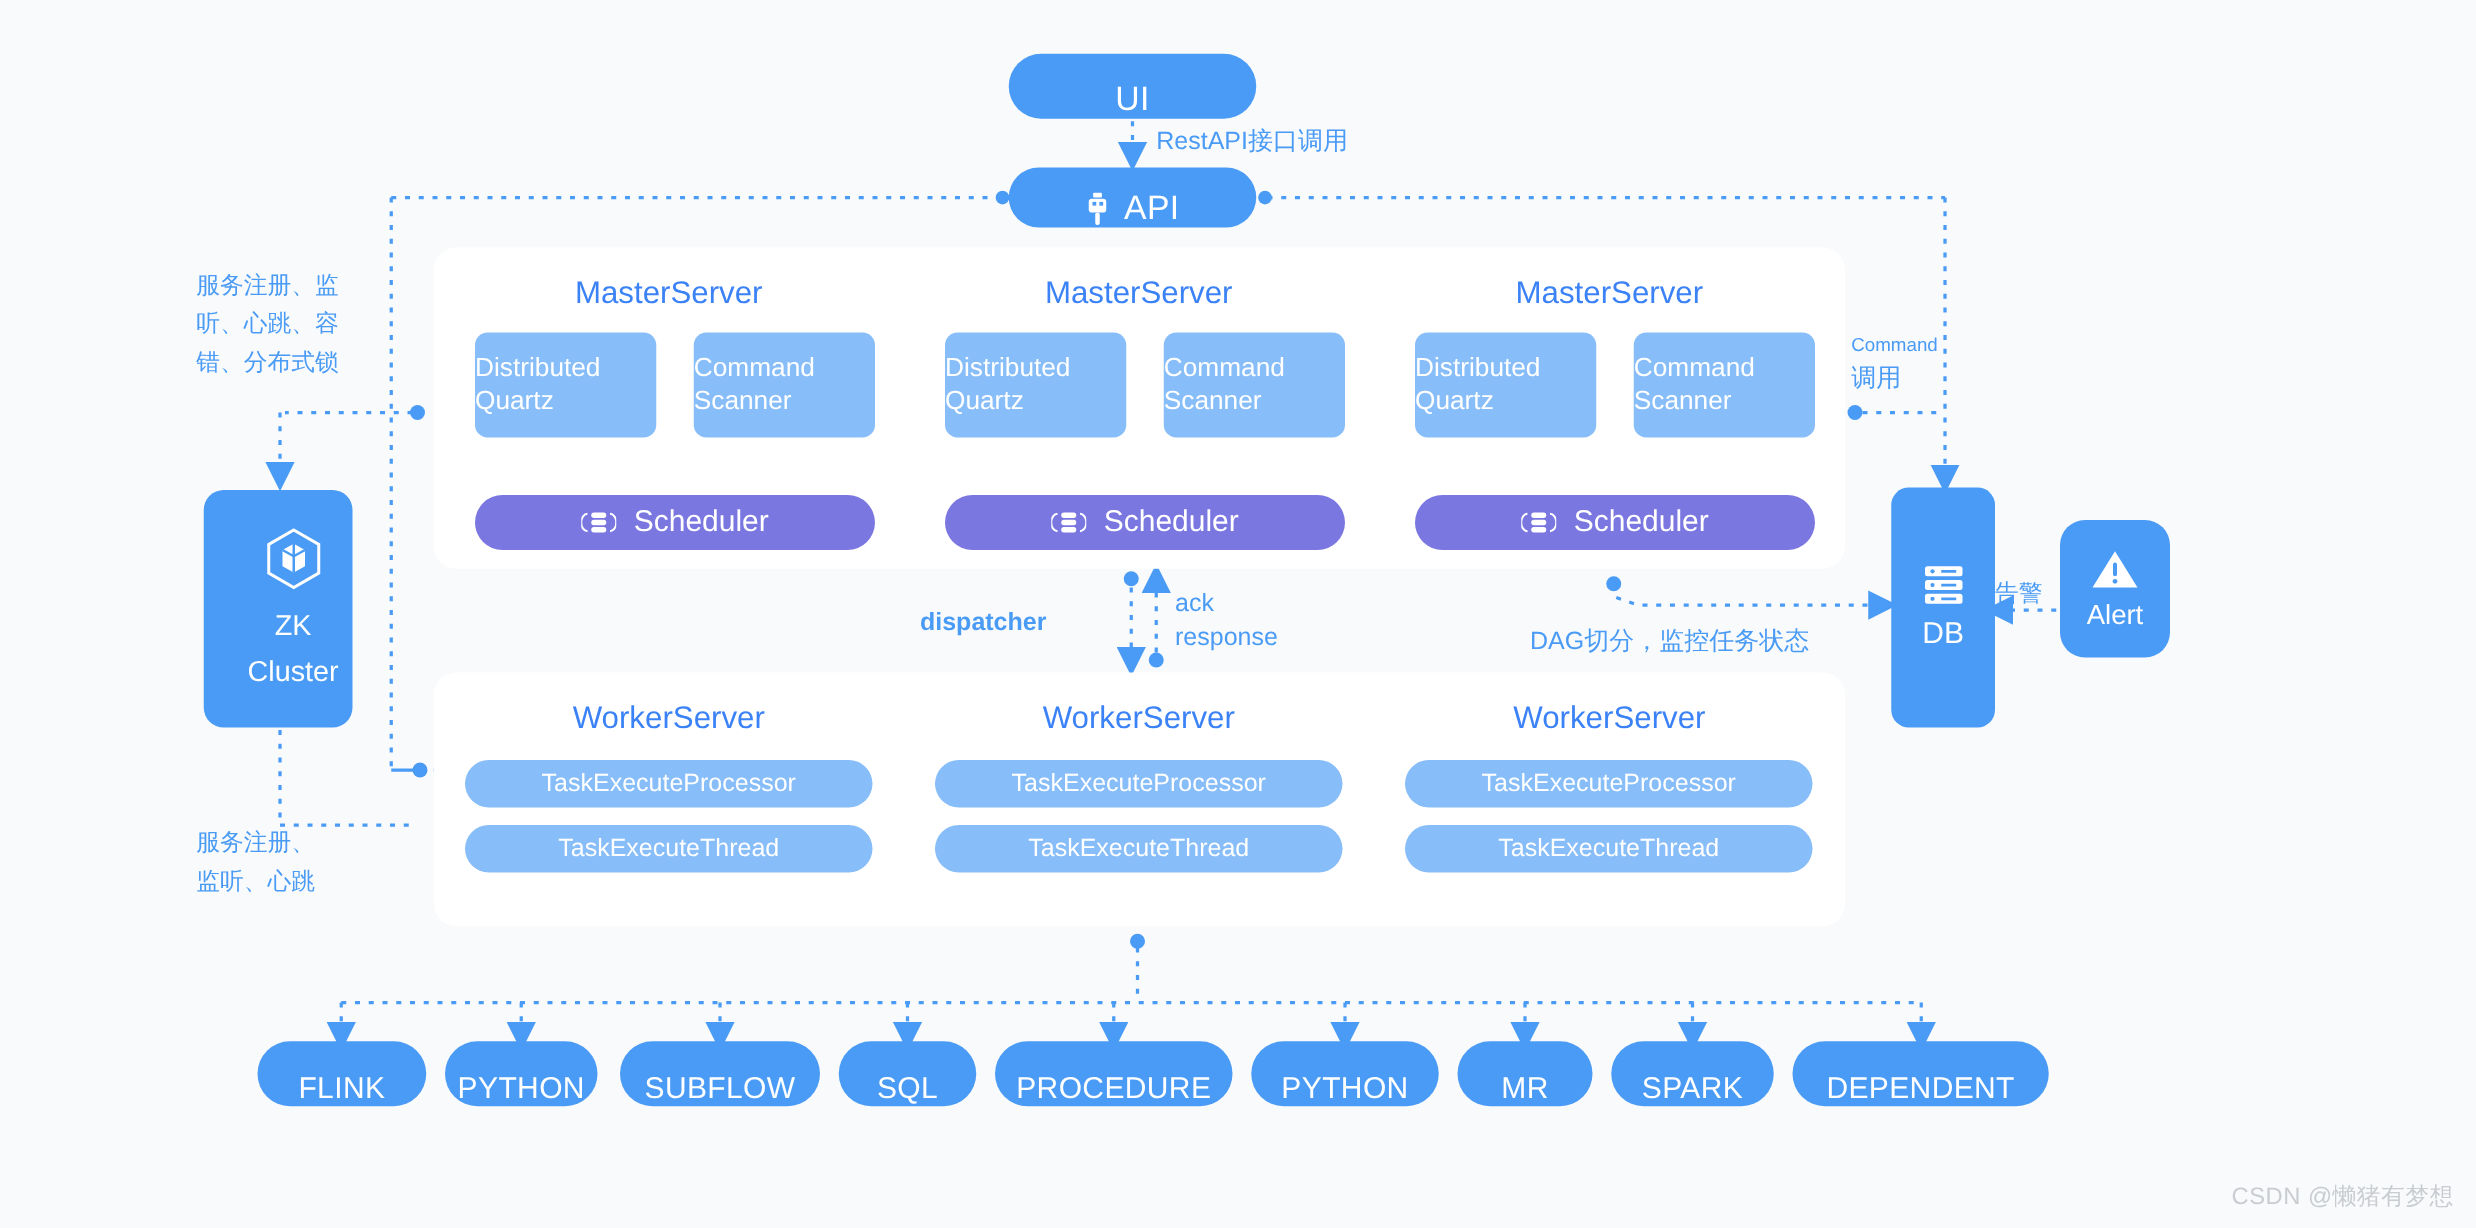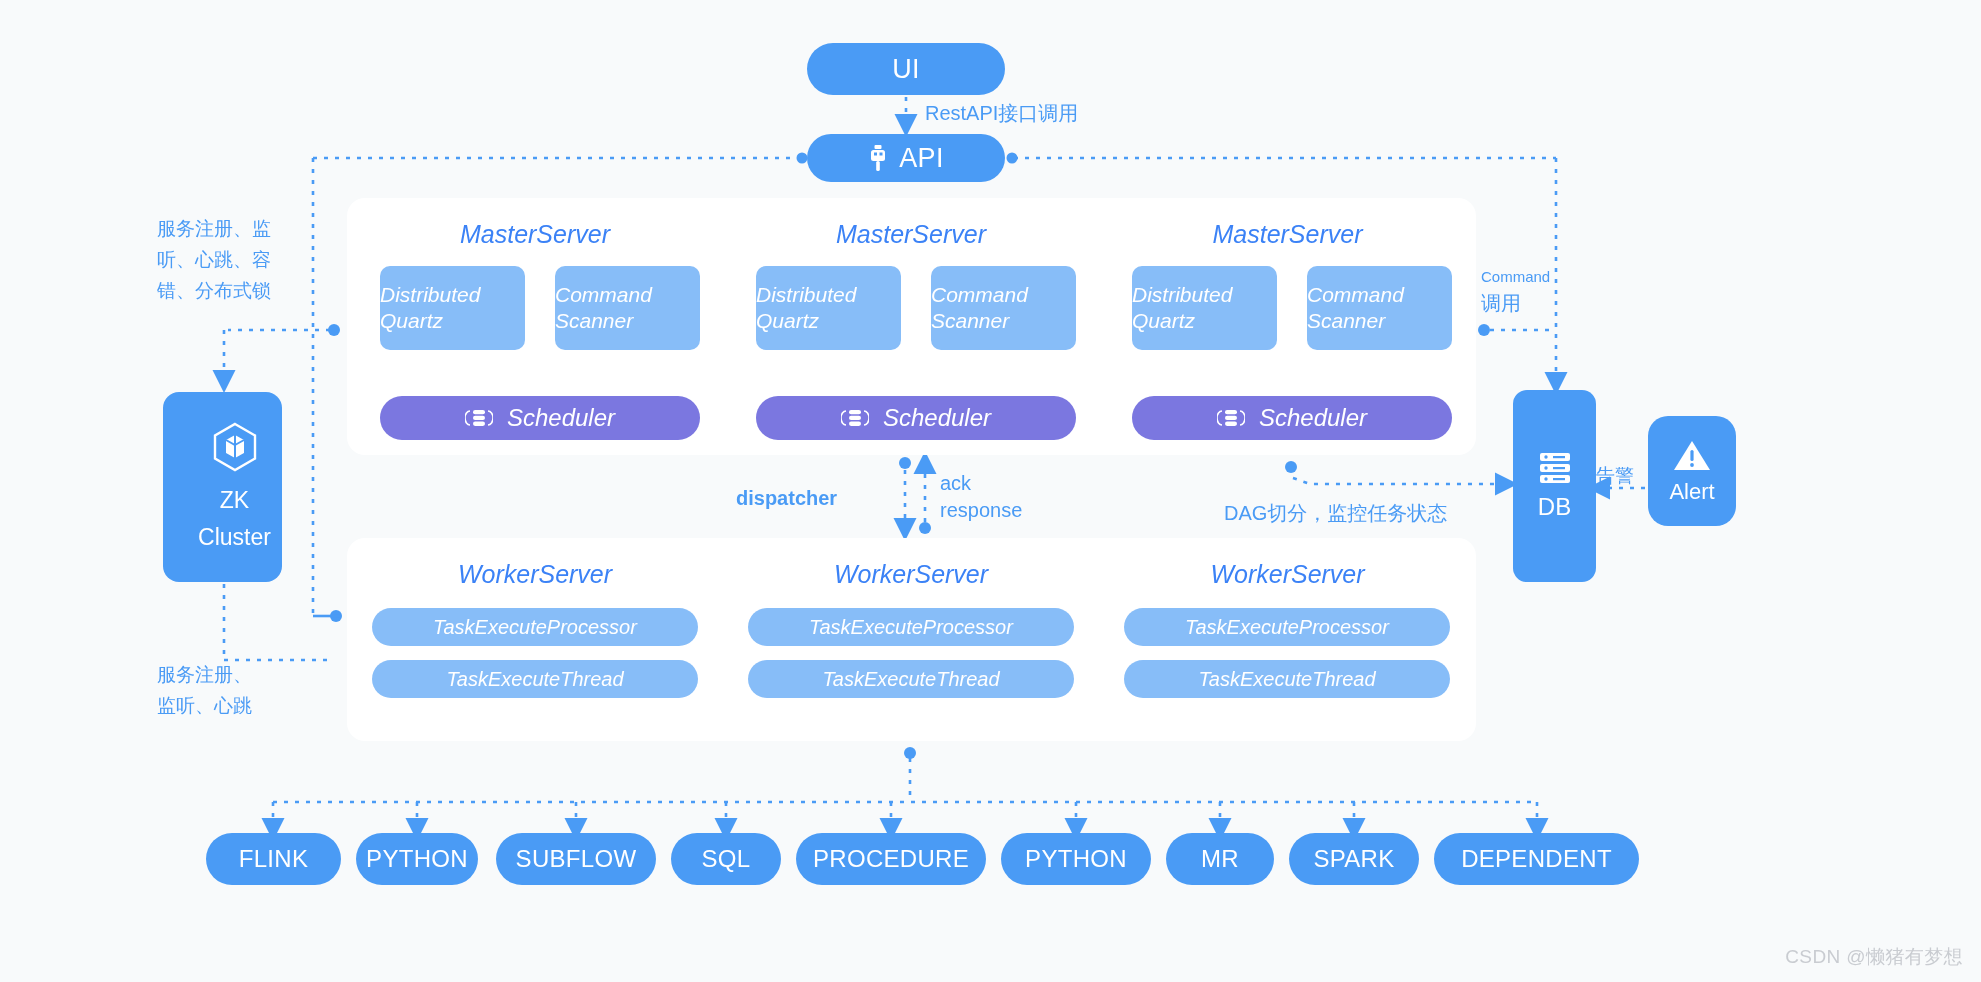--- a/index.html
+++ b/index.html
@@ -17,21 +17,21 @@
   #canvas { position: absolute; inset: 0; }
   #svg-layer { position: absolute; left:0; top:0; width:1981px; height:982px; pointer-events:none; }
 
   .node { position: absolute; }
 
   
   .pill {
     background: #4a9bf5;
     color: #ffffff;
     border-radius: 999px;
-    display: flex; align-items: center; justify-content: center;
+    display: flex; align-items: flex-end; justify-content: center;
     font-weight: 400;
     letter-spacing: .3px;
     white-space: nowrap;
   }
   .rbox {
     background: #4a9bf5;
     color: #ffffff;
     border-radius: 14px;
     display:flex; flex-direction: column;
     align-items:center; justify-content:center;
@@ -44,21 +44,21 @@
 
   
   .panel {
     position:absolute;
     background:#ffffff;
     border-radius: 18px;
   }
   #master-panel { left:347px; top:198px; width:1129px; height:257px; }
   #worker-panel { left:347px; top:538px; width:1129px; height:203px; }
 
-  .panel-col { position:absolute; top:0; height:100%;font-style:italic; }
+  .panel-col { position:absolute; top:0; height:100%; }
   .col-title {
     position:absolute; width:100%; text-align:center;
     font-size:25px; color:#3b82f6; font-weight:400;
   }
 
   
   .subbox {
     position:absolute;
     background:#87bdf8;
     color:#fff;

